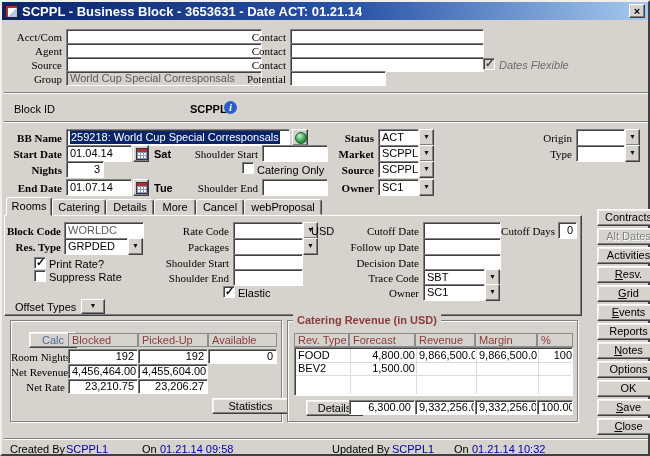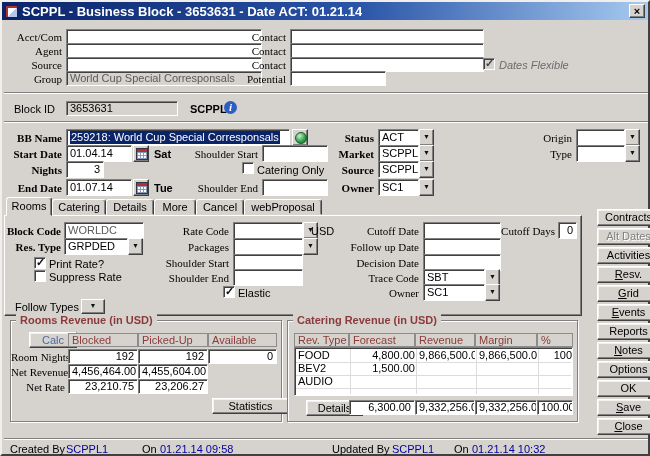--- a/index.html
+++ b/index.html
@@ -107,21 +107,20 @@
   <span class="lbl gray-t" style="left:497px;top:57px">Dates Flexible</span>
 
   <span class="lbl r" style="left:6px;top:71px;width:54px">Group</span>
   <div class="fld gray dim" style="left:64px;top:69px;width:196px">World Cup Special Corresponsals</div>
   <span class="lbl r" style="left:228px;top:71px;width:56px">Potential</span>
   <div class="fld" style="left:288px;top:69px;width:96px"></div>
 
   <div class="sep" style="left:2px;top:90px;width:644px"></div>
 
   <span class="lbl" style="left:12px;top:101px">Block ID</span>
-  <div class="fld gray" style="left:64px;top:99px;width:112px">3653631</div>
   <span class="lbl b" style="left:188px;top:101px">SCPPL</span>
   <span class="info" style="left:222px;top:99px">i</span>
 
   <div class="sep" style="left:2px;top:119px;width:644px"></div>
 
   <span class="lbl r b" style="left:2px;top:130px;width:58px">BB Name</span>
   <div class="fld tall" style="left:64px;top:127px;width:224px"><span class="sel">259218: World Cup Special Corresponsals</span></div>
   <span class="globe" style="left:290px;top:127px"></span>
   <span class="lbl r b" style="left:310px;top:130px;width:62px">Status</span>
   <div class="fld tall" style="left:376px;top:127px;width:41px">ACT</div>
@@ -171,21 +170,21 @@
   <div class="panel">
     <span class="lbl r b" style="left:0px;top:9px;width:56px">Block Code</span>
     <div class="fld tall dim" style="left:59px;top:6px;width:80px">WORLDC</div>
     <span class="lbl r b" style="left:0px;top:25px;width:56px">Res. Type</span>
     <div class="fld tall" style="left:59px;top:22px;width:64px">GRPDED</div>
     <span class="cmb" style="left:123px;top:22px"></span>
     <span class="chk on" style="left:29px;top:41px"></span>
     <span class="lbl" style="left:44px;top:42px">Print Rate?</span>
     <span class="chk" style="left:29px;top:54px"></span>
     <span class="lbl" style="left:44px;top:55px">Suppress Rate</span>
-    <span class="lbl" style="left:10px;top:85px">Follow Types</span>
+    <span class="lbl" style="left:10px;top:85px">Offset Types</span>
     <span class="cmb h15" style="left:76px;top:83px;width:24px"></span>
 
     <span class="lbl r" style="left:148px;top:9px;width:76px">Rate Code</span>
     <div class="fld tall" style="left:228px;top:6px;width:70px"></div>
     <span class="cmb" style="left:298px;top:6px"></span>
     <span class="lbl r" style="left:148px;top:25px;width:76px">Packages</span>
     <div class="fld tall" style="left:228px;top:22px;width:70px"></div>
     <span class="cmb" style="left:298px;top:22px"></span>
     <span class="lbl r" style="left:148px;top:41px;width:76px">Shoulder Start</span>
     <div class="fld tall" style="left:228px;top:38px;width:70px"></div>
@@ -205,21 +204,20 @@
     <div class="fld tall" style="left:418px;top:53px;width:62px">SBT</div>
     <span class="cmb" style="left:480px;top:53px"></span>
     <span class="lbl r" style="left:338px;top:71px;width:76px">Owner</span>
     <div class="fld tall" style="left:418px;top:68px;width:62px">SC1</div>
     <span class="cmb" style="left:480px;top:68px"></span>
     <span class="lbl r" style="left:478px;top:9px;width:72px">Cutoff Days</span>
     <div class="fld tall num" style="left:553px;top:6px;width:19px">0</div>
   </div>
 
   <div class="frame" style="left:8px;top:318px;width:272px;height:102px">
-    <span class="frame-title">Rooms Revenue (in USD)</span>
     <div class="btn" style="left:6px;top:11px;width:48px;height:16px;color:#4a6a9a">Calc</div>
     <span class="th" style="left:57px;top:12px;width:70px">Blocked</span>
     <span class="th" style="left:127px;top:12px;width:70px">Picked-Up</span>
     <span class="th" style="left:197px;top:12px;width:69px">Available</span>
 
     <span class="lbl r" style="left:0px;top:30px;width:54px">Room Nights</span>
     <div class="cell" style="left:57px;top:28px;width:70px">192</div>
     <div class="cell" style="left:127px;top:28px;width:70px">192</div>
     <div class="cell" style="left:197px;top:28px;width:69px">0</div>
 
@@ -254,27 +252,20 @@
         <span class="gc num" style="left:183px;width:58px;text-align:right">9,866,500.00</span>
         <span class="gc num" style="left:245px;width:31px;text-align:right">100</span>
       </div>
       <div class="grow" style="top:14px">
         <span class="gc" style="left:2px;width:51px">BEV2</span>
         <span class="gc num" style="left:57px;width:62px;text-align:right">1,500.00</span>
         <span class="gc num" style="left:123px;width:56px;text-align:right"></span>
         <span class="gc num" style="left:183px;width:58px;text-align:right"></span>
         <span class="gc num" style="left:245px;width:31px;text-align:right"></span>
       </div>
-      <div class="grow" style="top:27px">
-        <span class="gc" style="left:2px;width:51px">AUDIO</span>
-        <span class="gc num" style="left:57px;width:62px;text-align:right"></span>
-        <span class="gc num" style="left:123px;width:56px;text-align:right"></span>
-        <span class="gc num" style="left:183px;width:58px;text-align:right"></span>
-        <span class="gc num" style="left:245px;width:31px;text-align:right"></span>
-      </div>
     </div>
 
     <div class="btn" style="left:6px;top:79px;width:57px;height:16px">Details</div>
     <div class="cell" style="left:61px;top:79px;width:66px">6,300.00</div>
     <div class="cell" style="left:127px;top:79px;width:60px">9,332,256.00</div>
     <div class="cell" style="left:187px;top:79px;width:62px">9,332,256.00</div>
     <div class="cell" style="left:249px;top:79px;width:36px">100.00</div>
   </div>
 
   <div class="btn" style="left:583px;top:207px;width:63px;height:17px">Contracts</div>

